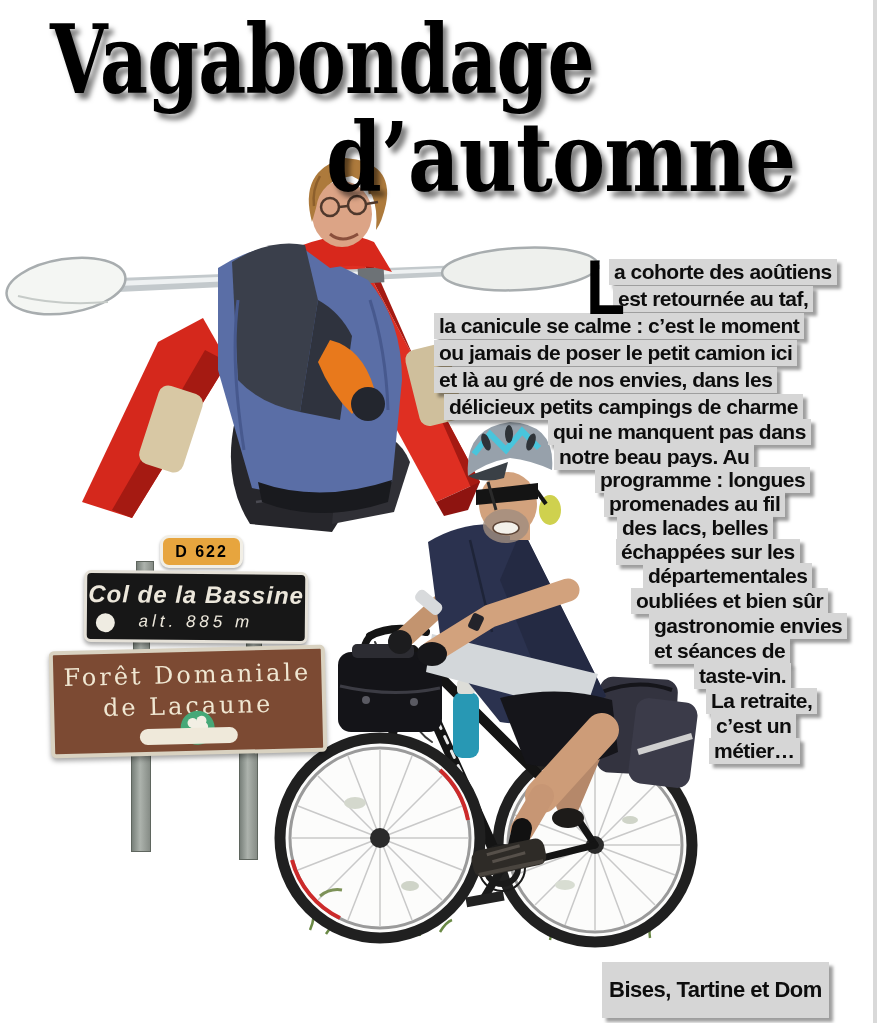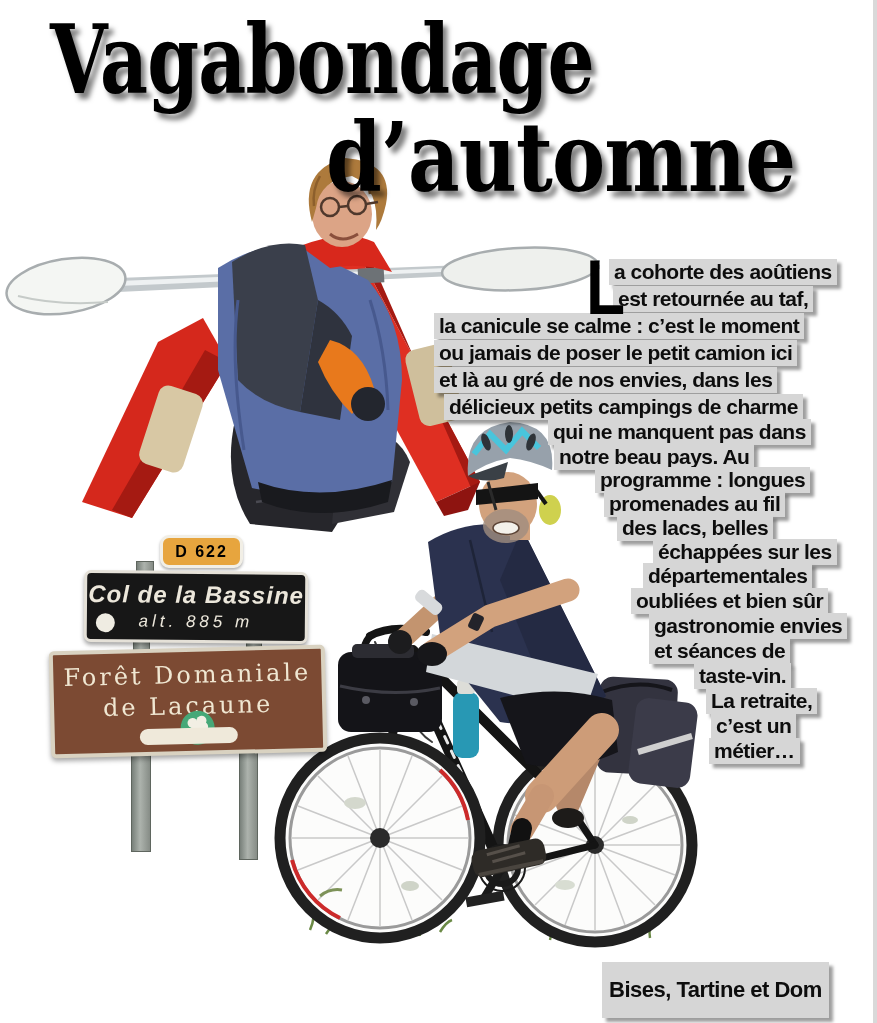--- a/index.html
+++ b/index.html
@@ -286,21 +286,21 @@
       <div class="tl" style="left: 613px; top: 286px;">est retournée au taf,</div>
       <div class="tl" style="left: 434px; top: 313px;">la canicule se calme : c’est le moment</div>
       <div class="tl" style="left: 434px; top: 340px;">ou jamais de poser le petit camion ici</div>
       <div class="tl" style="left: 434px; top: 367px;">et là au gré de nos envies, dans les</div>
       <div class="tl" style="left: 444px; top: 394px; text-align: right;">délicieux petits campings de charme</div>
       <div class="tl" style="left: 548px; top: 419px;">qui ne manquent pas dans</div>
       <div class="tl" style="left: 554px; top: 444px;">notre beau pays. Au</div>
       <div class="tl" style="left: 595px; top: 467px;">programme : longues</div>
       <div class="tl" style="left: 604px; top: 491px;">promenades au fil</div>
       <div class="tl" style="left: 617px; top: 515px;">des lacs, belles</div>
-      <div class="tl" style="left: 653px; top: 539px;">échappées sur les</div>
+      <div class="tl" style="left: 616px; top: 539px;">échappées sur les</div>
       <div class="tl" style="left: 643px; top: 563px;">départementales</div>
       <div class="tl" style="left: 631px; top: 588px;">oubliées et bien sûr</div>
       <div class="tl" style="left: 649px; top: 613px;">gastronomie envies</div>
       <div class="tl" style="left: 649px; top: 638px;">et séances de</div>
       <div class="tl" style="left: 694px; top: 663px;">taste-vin.</div>
       <div class="tl" style="left: 706px; top: 688px;">La retraite,</div>
       <div class="tl" style="left: 711px; top: 713px;">c’est un</div>
       <div class="tl" style="left: 709px; top: 738px;">métier…</div>
     </div>
 

